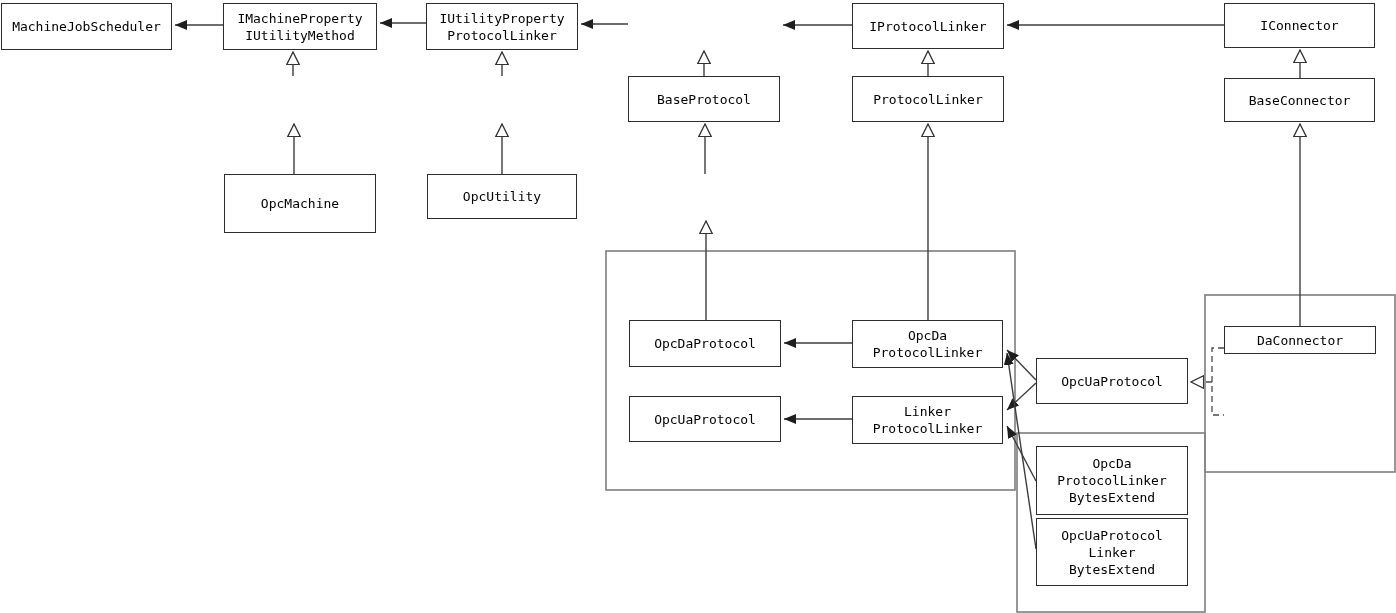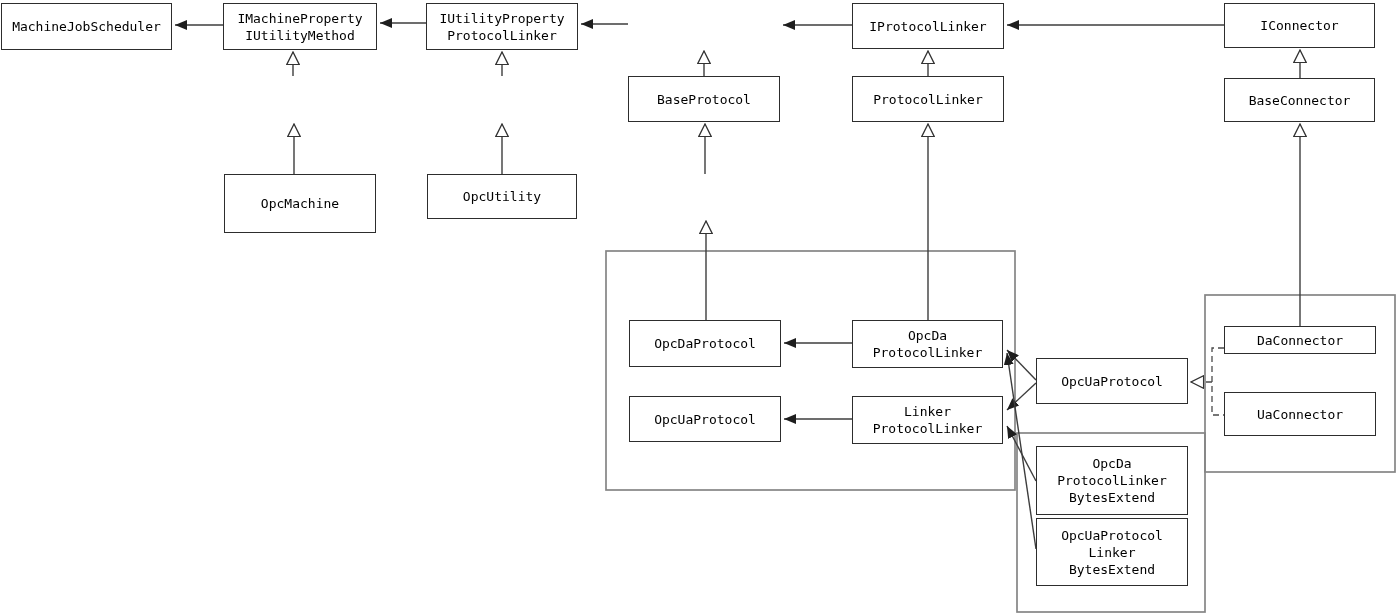--- a/index.html
+++ b/index.html
@@ -141,23 +141,20 @@
   </div>
 
   <div class="node" style="left:1036px;top:358px;width:152px;height:46px">
     <span>OpcUaProtocol</span>
   </div>
 
   <div class="node" style="left:1224px;top:326px;width:152px;height:28px">
     <span>DaConnector</span>
   </div>
 
-  <div class="node" style="left:1224px;top:392px;width:152px;height:44px">
-    <span>UaConnector</span>
-  </div>
 
   <div class="node" style="left:1036px;top:446px;width:152px;height:69px">
     <span>OpcDa</span>
     <span>ProtocolLinker</span>
     <span>BytesExtend</span>
   </div>
 
   <div class="node" style="left:1036px;top:518px;width:152px;height:68px">
     <span>OpcUaProtocol</span>
     <span>Linker</span>

